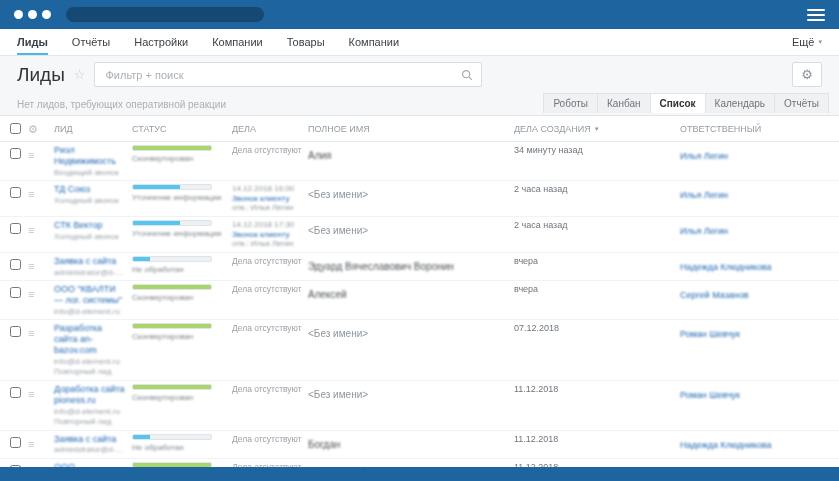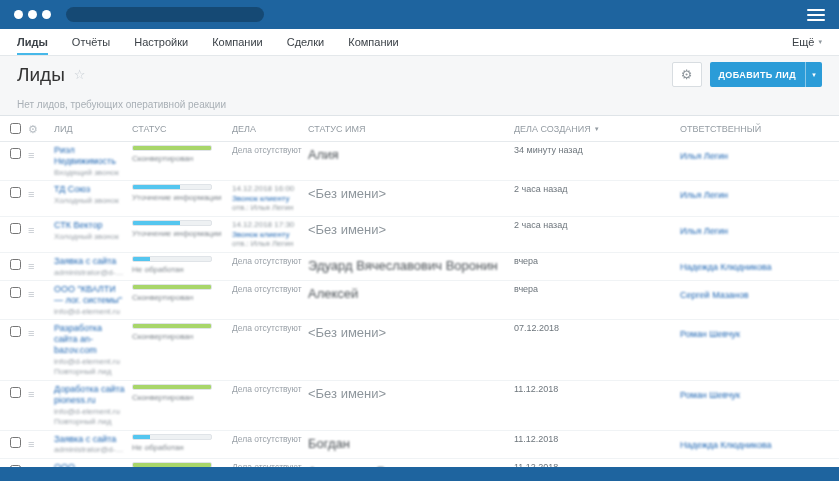--- a/index.html
+++ b/index.html
@@ -55,21 +55,21 @@
   .lead-title{color:var(--link,#2067b3);font-size:9px;line-height:1.2;text-decoration:none;display:block;cursor:pointer;word-wrap:break-word}
   .lead-sub{color:#9aa1a8;font-size:8px;line-height:1.2;margin-top:1px;white-space:nowrap;overflow:hidden;text-overflow:ellipsis}
   .bar{width:80px;height:6px;background:#eef1f3;border:1px solid #e0e4e8;border-radius:2px;overflow:hidden}
   .fill{height:100%}
   .fill.green{background:var(--status-green,#a8d66a)}
   .fill.blue{background:var(--status-blue,#55c6ef)}
   .status-label{font-size:8px;color:#7c838a;margin-top:3px;line-height:1.2;white-space:nowrap;overflow:hidden;text-overflow:ellipsis}
   .act-none{font-size:8.5px;color:#9aa1a8;line-height:1.2}
   .act-line{font-size:8px;line-height:1.2;color:#8e969c}
   .act-line.act-link{color:var(--link,#2067b3);cursor:pointer}
-  .c-name span{font-size:13px;color:#4b5156}
+  .c-name span{font-size:10px;color:#4b5156}
   .c-name .noname{color:#8e969c}
   .c-created{font-size:9px;color:#6d757c}
   .resp-link{font-size:9px;color:var(--link,#2067b3);text-decoration:none;cursor:pointer}
 
   
   .anon{filter:blur(1.2px)}
 
   .bottombar{position:absolute;left:0;bottom:0;width:100%;height:14px;background:var(--bottombar,#1e649f)}
 </style>
 </head>
@@ -90,47 +90,55 @@
         <span></span>
     </div>
   </header>
 
   <nav class="mainnav">
     <div class="navtabs">
         <div class="navtab active">Лиды</div>
         <div class="navtab">Отчёты</div>
         <div class="navtab">Настройки</div>
         <div class="navtab">Компании</div>
-        <div class="navtab">Сделки</div>
+        <div class="navtab">Товары</div>
         <div class="navtab">Компании</div>
       </div>
     <div class="nav-more">
       <span>Ещё</span>
       <span class="caret">▾</span>
     </div>
   </nav>
 
   <section class="pagehead">
     <h1>Лиды</h1>
     <span class="star">☆</span>
+    <div class="filter">
+      <input type="text" placeholder="Фильтр + поиск" style="">
+      <svg class="mag" viewBox="0 0 14 14" width="12" height="12">
+        <circle cx="6" cy="6" r="4.2" fill="none" stroke="#a3abb2" stroke-width="1.4"></circle>
+        <line x1="9.2" y1="9.2" x2="12.6" y2="12.6" stroke="#a3abb2" stroke-width="1.4"></line>
+      </svg>
+    </div>
     <div class="head-right">
       <button class="gearbtn">
         <span>⚙</span>
       </button>
-      <div class="addgrp">
-        <button class="addbtn">ДОБАВИТЬ ЛИД</button>
-        <button class="addcaret">
-          <span>▾</span>
-        </button>
-      </div>
     </div>
   </section>
 
   <section class="subhead">
     <span class="notice">Нет лидов, требующих оперативной реакции</span>
+    <div class="views">
+        <div class="viewtab">Роботы</div>
+        <div class="viewtab">Канбан</div>
+        <div class="viewtab active">Список</div>
+        <div class="viewtab">Календарь</div>
+        <div class="viewtab">Отчёты</div>
+      </div>
   </section>
 
   <div class="table-wrap">
     <table>
       <colgroup>
         <col style="width:28px">
           <col style="width:26px">
           <col style="width:78px">
           <col style="width:100px">
         <col style="width:76px">
@@ -138,21 +146,21 @@
           <col style="width:166px">
           <col style="width:159px">
       </colgroup>
       <thead>
         <tr>
           <th class="c-check"><input type="checkbox" style=""></th>
           <th class="c-menu"><span class="thgear">⚙</span></th>
           <th>ЛИД</th>
           <th>СТАТУС</th>
           <th>ДЕЛА</th>
-          <th>СТАТУС ИМЯ</th>
+          <th>ПОЛНОЕ ИМЯ</th>
           <th>
             <span>ДЕЛА СОЗДАНИЯ</span><span class="sort">▼</span>
           </th>
           <th>ОТВЕТСТВЕННЫЙ</th>
         </tr>
       </thead>
       <tbody>
   <tr class="lead-row">
     <td class="c-check"><input type="checkbox" style=""></td>
     <td class="c-menu"><span class="rowmenu">≡</span></td>

